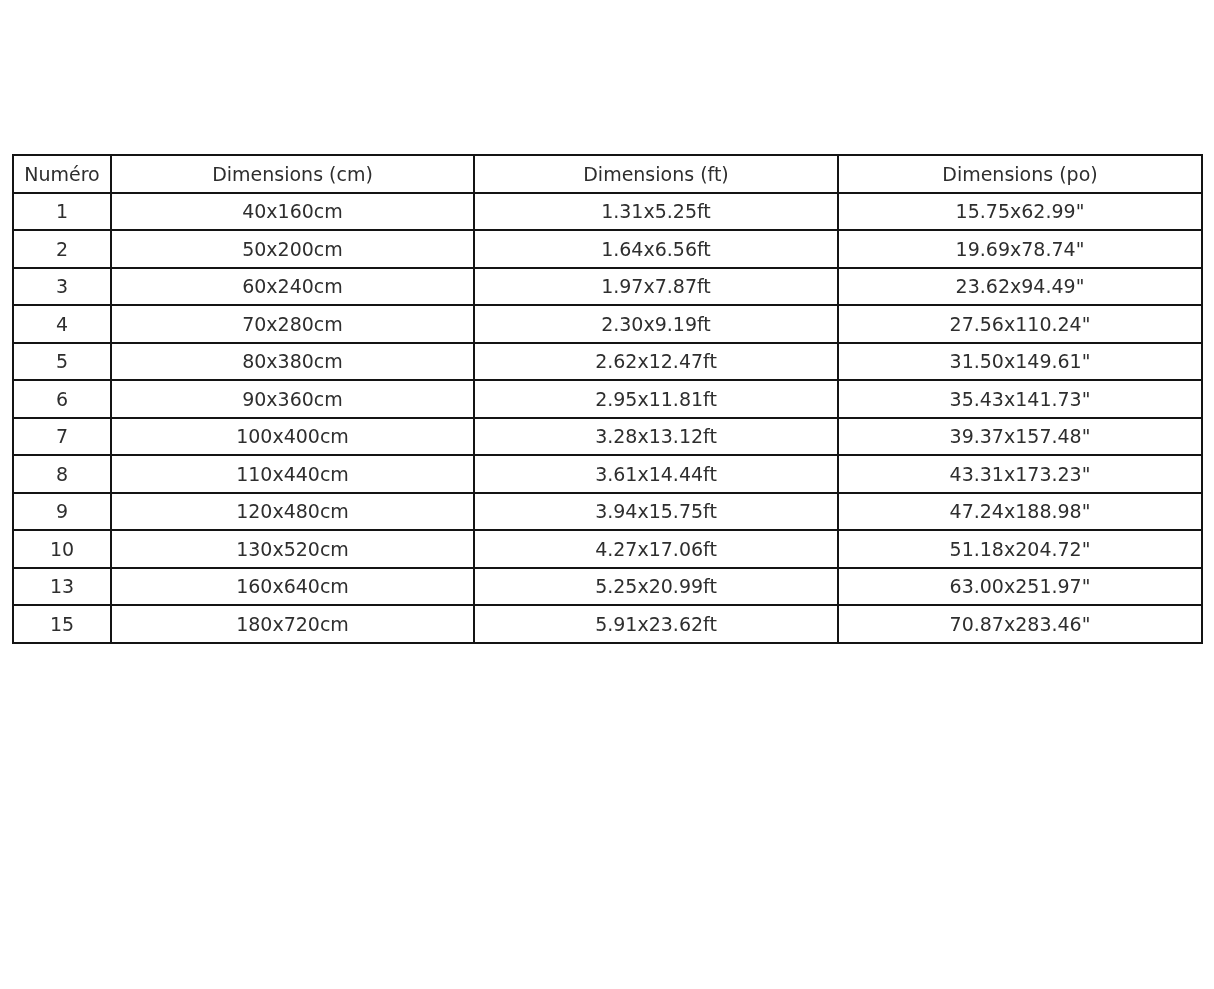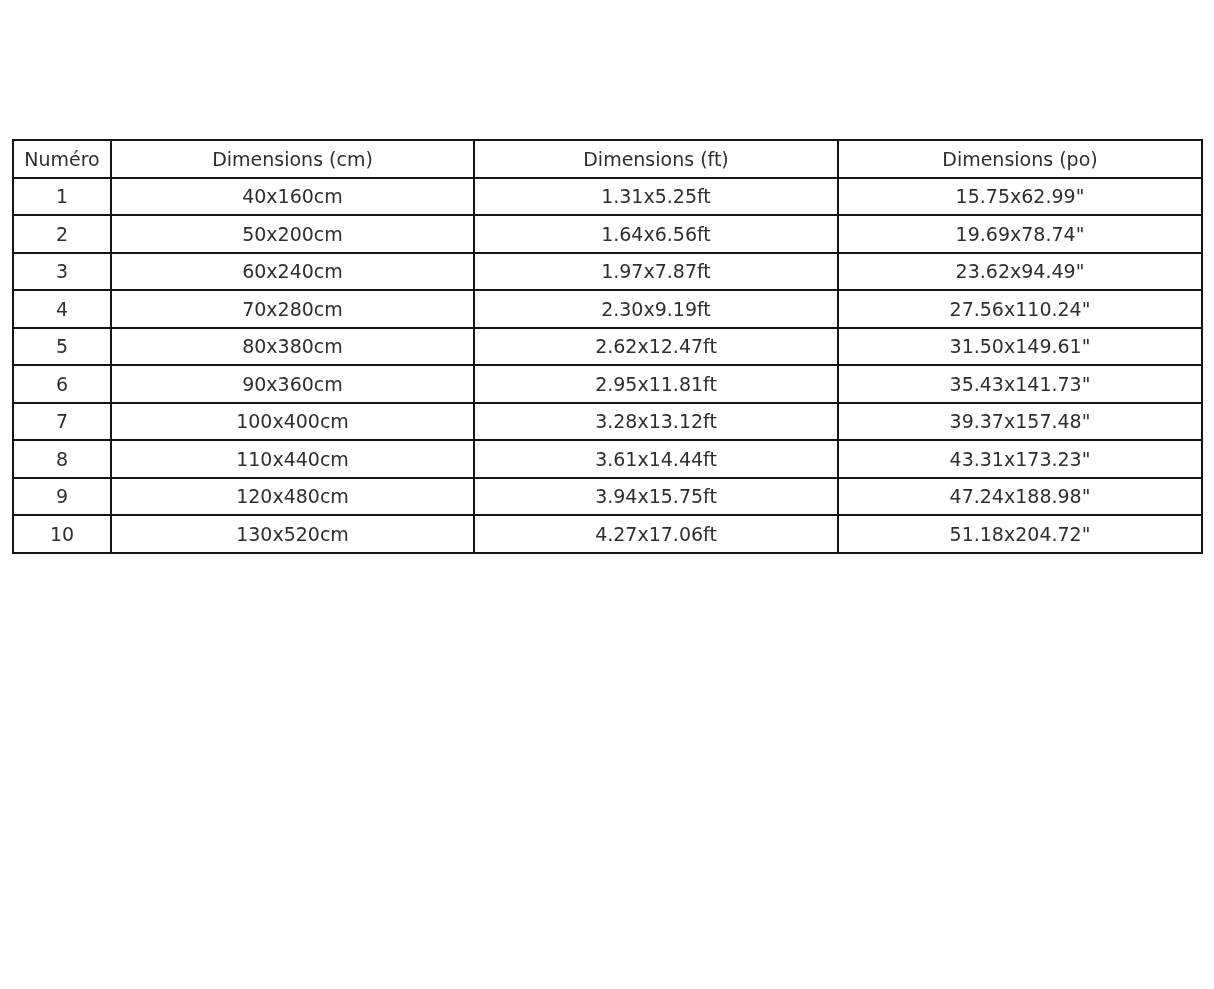--- a/index.html
+++ b/index.html
@@ -10,21 +10,21 @@
   body {
     width: 1214px;
     height: 989px;
     position: relative;
     font-family: "DejaVu Sans", "Liberation Sans", sans-serif;
     overflow: hidden;
   }
   table.dim-table {
     position: absolute;
     left: 12px;
-    top: 139px;
+    top: 154px;
     width: 1189px;
     border-collapse: collapse;
     table-layout: fixed;
     padding-left: 48px;
   }
   table.dim-table th,
   table.dim-table td {
     border: 2px solid #141414;
     font-size: 19px;
     font-weight: 400;
@@ -115,14 +115,26 @@
         <td>120x480cm</td>
         <td>3.94x15.75ft</td>
         <td>47.24x188.98"</td>
       </tr>
       <tr>
         <td>10</td>
         <td>130x520cm</td>
         <td>4.27x17.06ft</td>
         <td>51.18x204.72"</td>
       </tr>
+      <tr>
+        <td>13</td>
+        <td>160x640cm</td>
+        <td>5.25x20.99ft</td>
+        <td>63.00x251.97"</td>
+      </tr>
+      <tr>
+        <td>15</td>
+        <td>180x720cm</td>
+        <td>5.91x23.62ft</td>
+        <td>70.87x283.46"</td>
+      </tr>
     </tbody>
 </table>
 
 </body></html>

